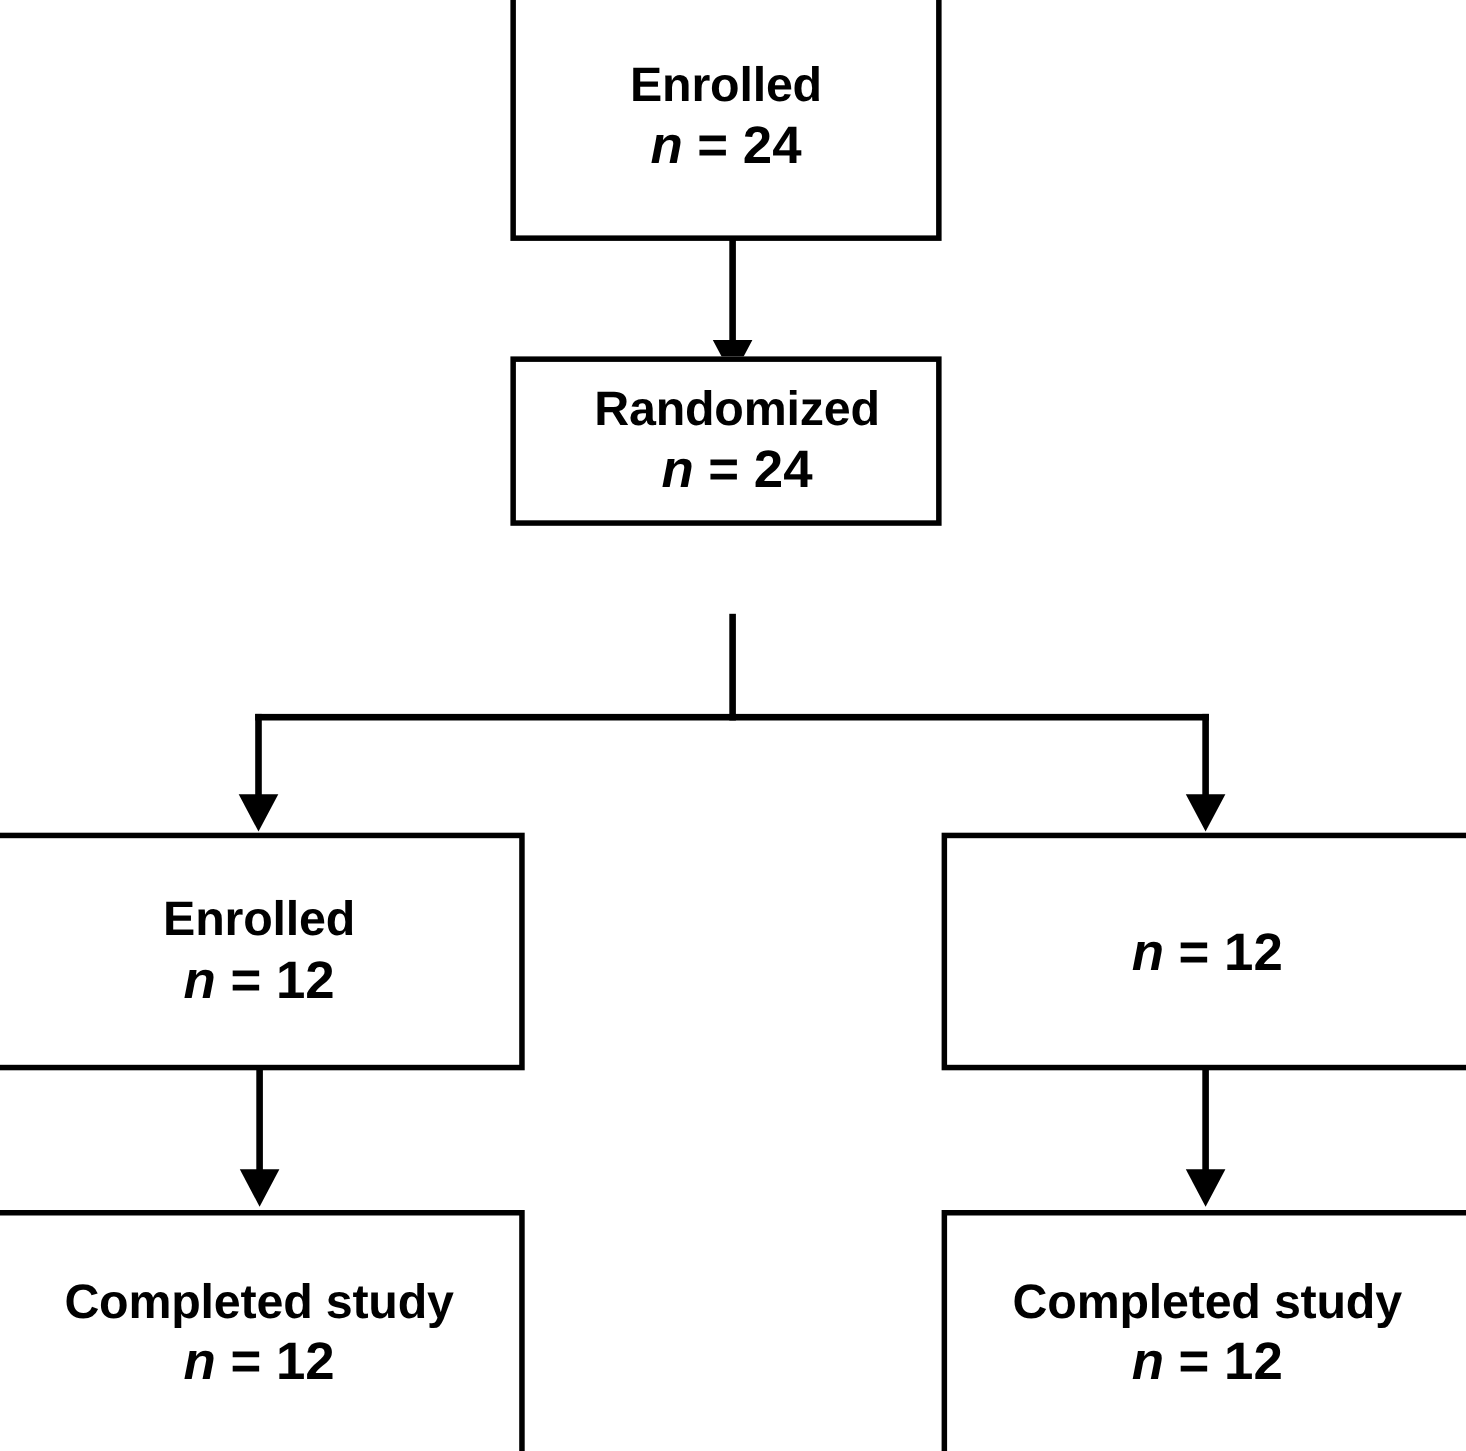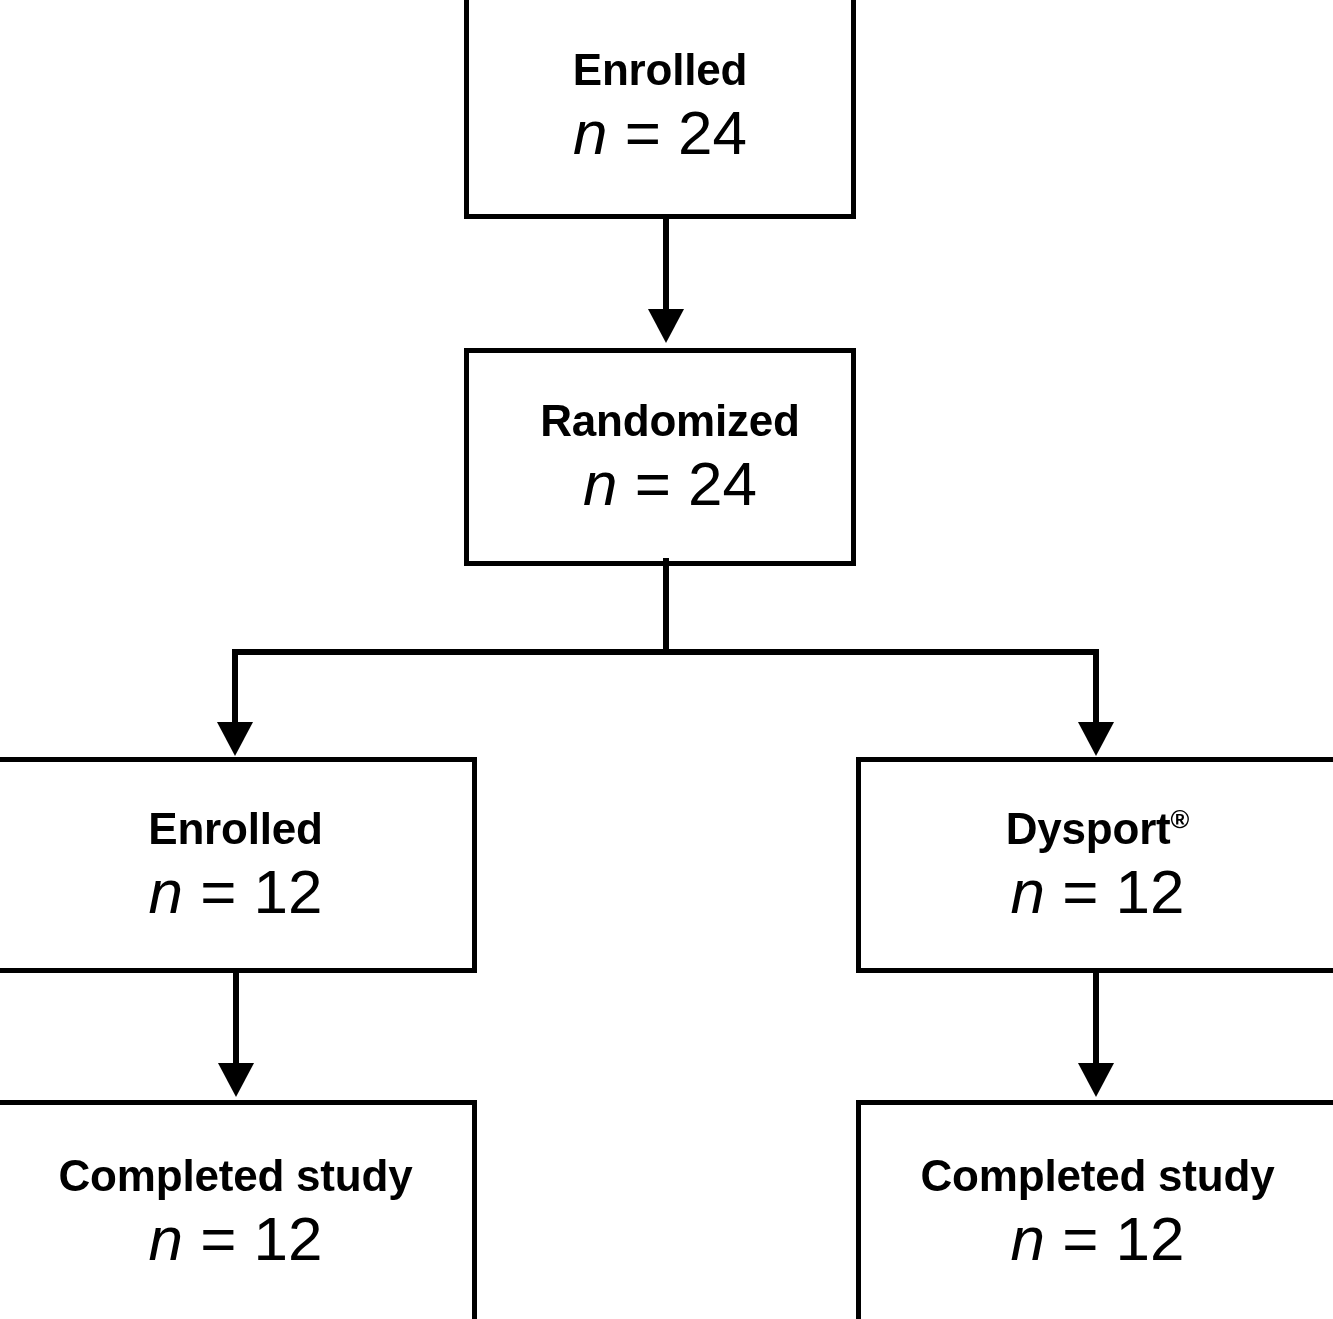--- a/index.html
+++ b/index.html
@@ -31,22 +31,22 @@
     text-align: center;
     line-height: 1.12;
   }
   .box-title {
     font-size: 44px;
     font-weight: 700;
     letter-spacing: -0.2px;
     white-space: nowrap;
   }
   .box-count {
-    font-size: 62px;
-    font-weight: 400;
+    font-size: 48px;
+    font-weight: 700;
     white-space: nowrap;
     margin-top: 4px;
   }
   .box-count .n-italic {
     font-style: italic;
   }
   .reg-mark {
     font-size: 0.58em;
     vertical-align: super;
     line-height: 0;
@@ -66,21 +66,21 @@
   .arrow-head {
     position: absolute;
     width: 0;
     height: 0;
     border-left: 18px solid transparent;
     border-right: 18px solid transparent;
     border-top: 34px solid #000000;
   }
   
   #box-enrolled      { left: 464px;  top: -6px;    width: 392px; height: 225px; }
-  #box-randomized    { left: 464px;  top: 348px;   width: 392px; height: 218px; padding-left: 20px; }
+  #box-randomized    { left: 464px;  top: 324px;   width: 392px; height: 154px; padding-left: 20px; }
   #box-placebo       { left: -6px;   top: 757px;   width: 483px; height: 216px; }
   #box-dysport       { left: 856px;  top: 757px;   width: 483px; height: 216px; }
   #box-completed-placebo { left: -6px;  top: 1100px; width: 483px; height: 225px; }
   #box-completed-dysport { left: 856px; top: 1100px; width: 483px; height: 225px; }
 
   
   #conn-enrolled-randomized-line { left: 663px; top: 217px; height: 95px; }
   #conn-enrolled-randomized-head { left: 648px; top: 309px; }
 
   
@@ -123,21 +123,20 @@
   <div class="arrow-head" id="conn-left-head"></div>
   <div class="v-line" id="conn-right-drop"></div>
   <div class="arrow-head" id="conn-right-head"></div>
 
   <div class="flow-box" id="box-placebo">
     <div class="box-title">Enrolled</div>
     <div class="box-count"><span class="n-italic">n</span><span> = </span><span>12</span></div>
   </div>
 
   <div class="flow-box" id="box-dysport">
-    <div class="box-title"><span>Dysport</span><span class="reg-mark">®</span></div>
     <div class="box-count"><span class="n-italic">n</span><span> = </span><span>12</span></div>
   </div>
 
   <div class="v-line" id="conn-placebo-line"></div>
   <div class="arrow-head" id="conn-placebo-head"></div>
 
   <div class="v-line" id="conn-dysport-line"></div>
   <div class="arrow-head" id="conn-dysport-head"></div>
 
   <div class="flow-box" id="box-completed-placebo">

